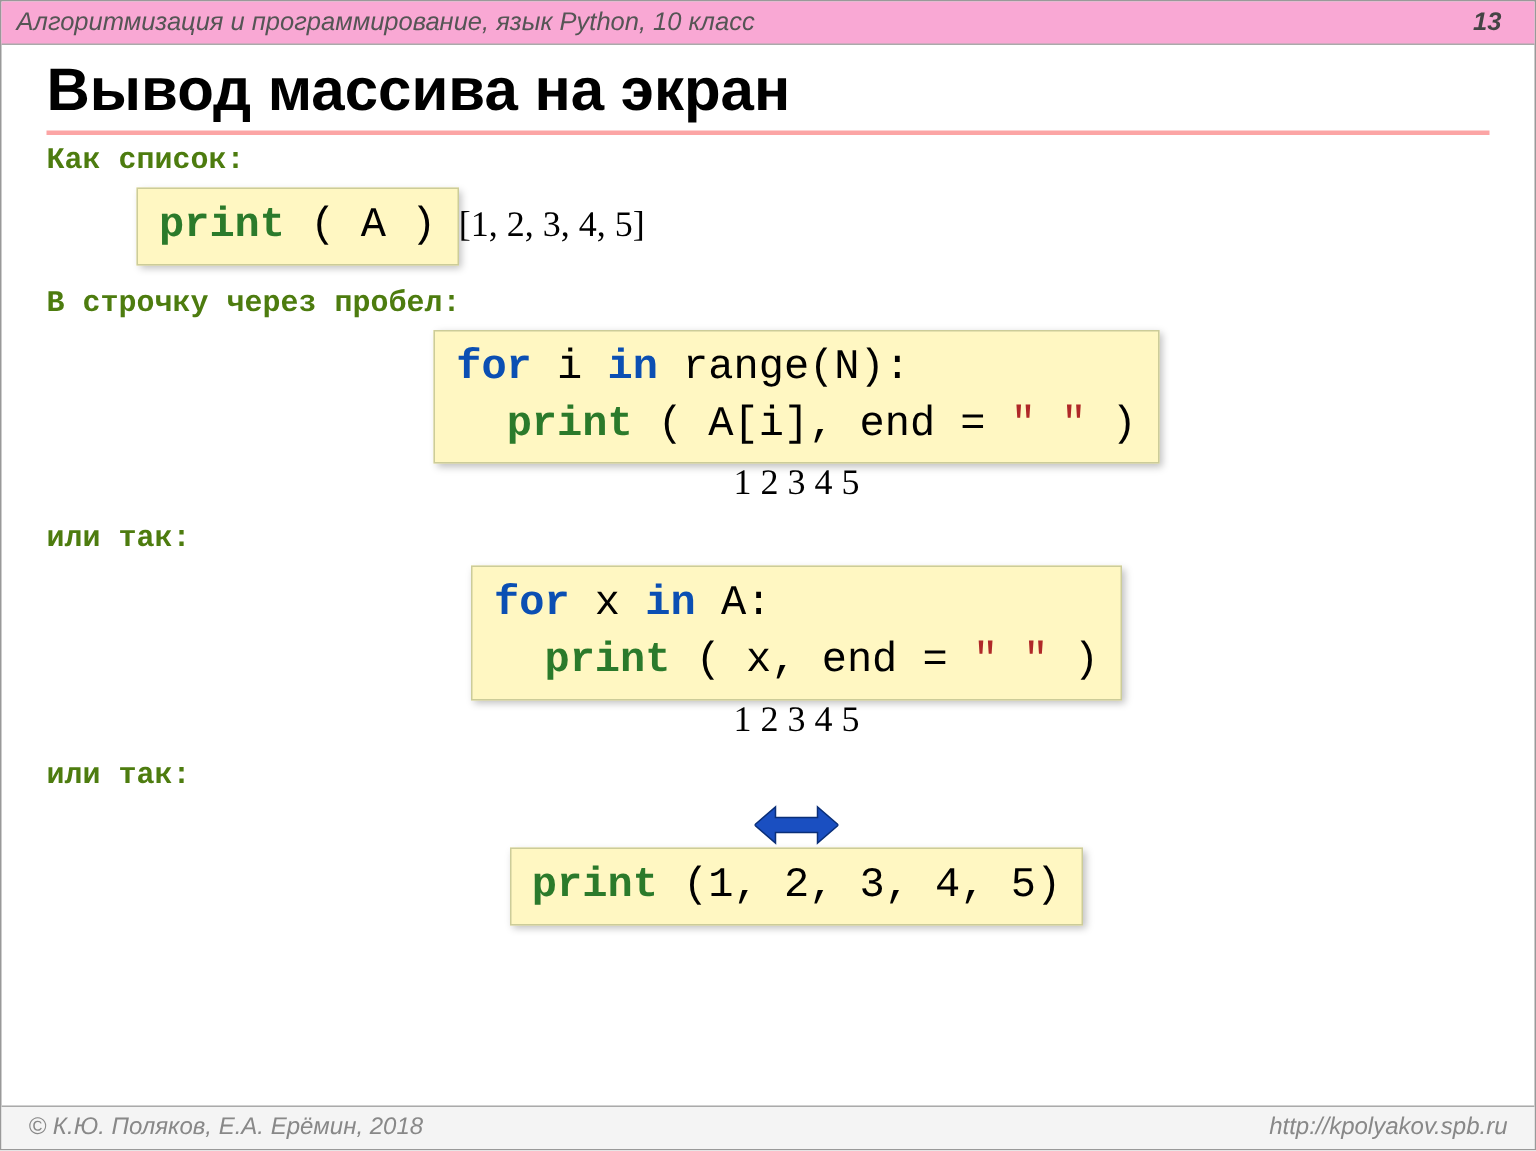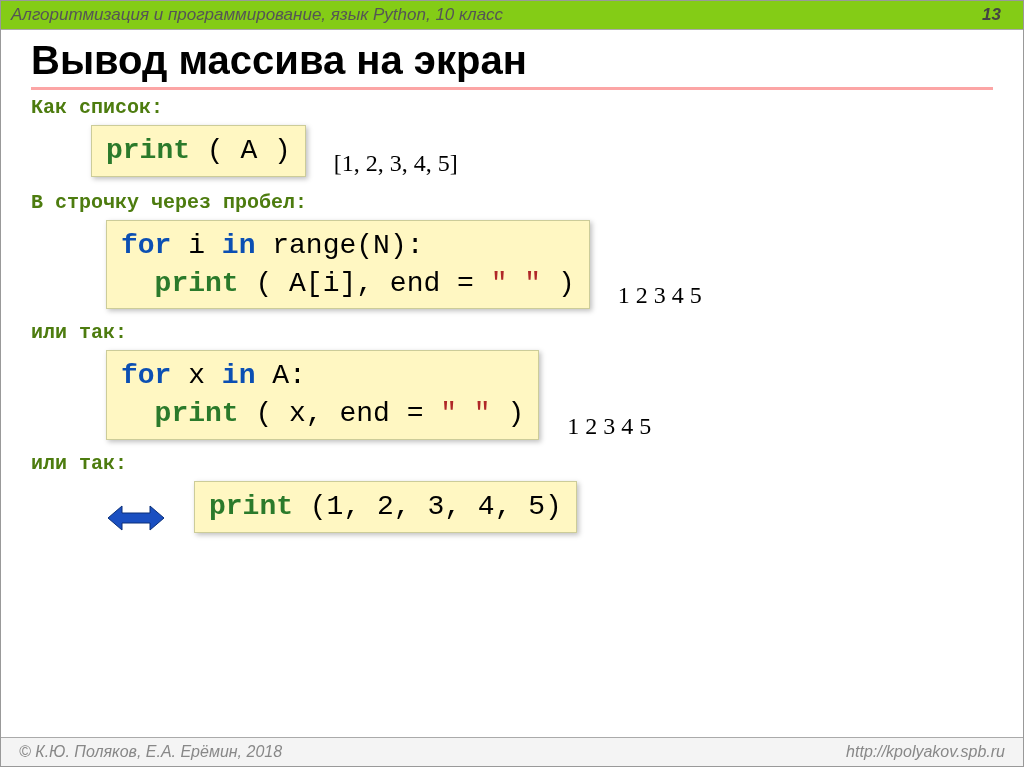--- a/index.html
+++ b/index.html
@@ -14,21 +14,21 @@
   .slide {
     width: 1024px;
     height: 767px;
     border: 1px solid #999;
     box-sizing: border-box;
     position: relative;
     background: #fff;
   }
   .header {
     height: 28px;
-    background: #84cc16;
+    background: #f9a8d4;
     border-bottom: 1px solid #aaa;
     font-style: italic;
     font-size: 17px;
     color: #555;
     display: flex;
     justify-content: space-between;
     align-items: center;
     padding: 0 22px 0 10px;
   }
   .header .pnum { font-weight: bold; color: #444; }
@@ -43,21 +43,21 @@
     border-bottom: 3px solid #fca5a5;
     padding-bottom: 4px;
   }
   .sub {
     font-size: 20px;
     font-weight: bold;
     color: #4d7c0f;
     margin: 6px 0 6px 0;
     font-family: Liberation Mono, monospace;
   }
-  .row { display: flex; align-items: flex-end; gap: 28px; }
+  .row { display: flex; align-items: center; }
   .codebox {
     background: #fff7c2;
     border: 1px solid #cc9;
     box-shadow: 2px 2px 5px rgba(0,0,0,.25);
     padding: 6px 14px;
     font-family: "Courier New", monospace;
     font-size: 28px;
     line-height: 1.35;
     white-space: pre;
     display: inline-block;
@@ -79,21 +79,21 @@
     display: flex;
     justify-content: space-between;
     align-items: center;
     font-size: 16px;
     font-style: italic;
     color: #888;
     padding: 0 18px;
     margin-top: 27px;
   }
   .indent1 { margin-left: 60px; }
-  .indent2 { margin-left: 75px; }
+  .indent2 { margin-left: 38px; flex-direction: column; }
 </style>
 </head>
 <body>
 
 <div class="slide">
 
   <div class="header">
     <span>Алгоритмизация и программирование, язык Python, 10 класс</span>
     <span class="pnum">13</span>
   </div>

